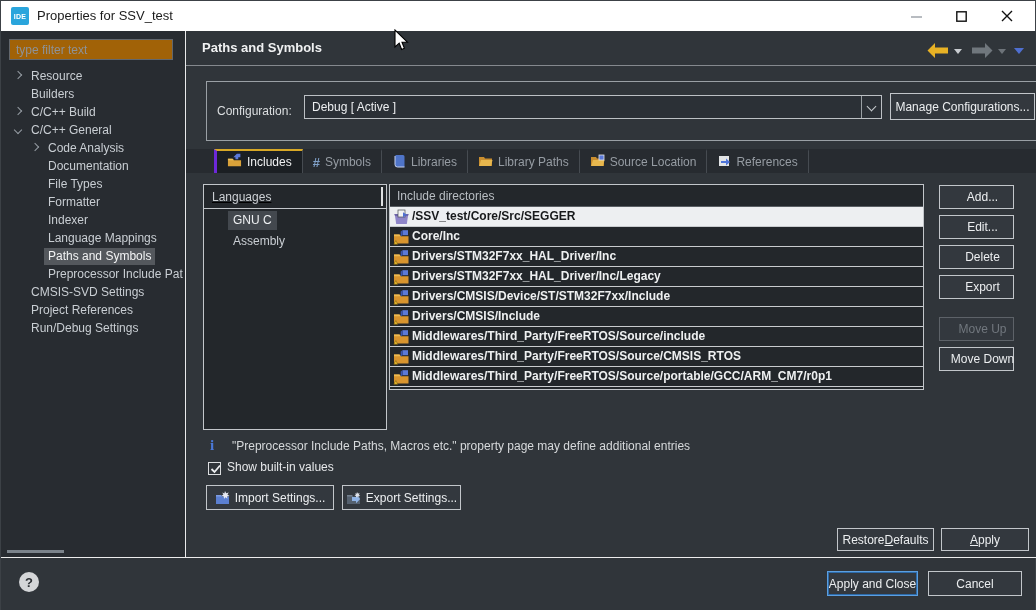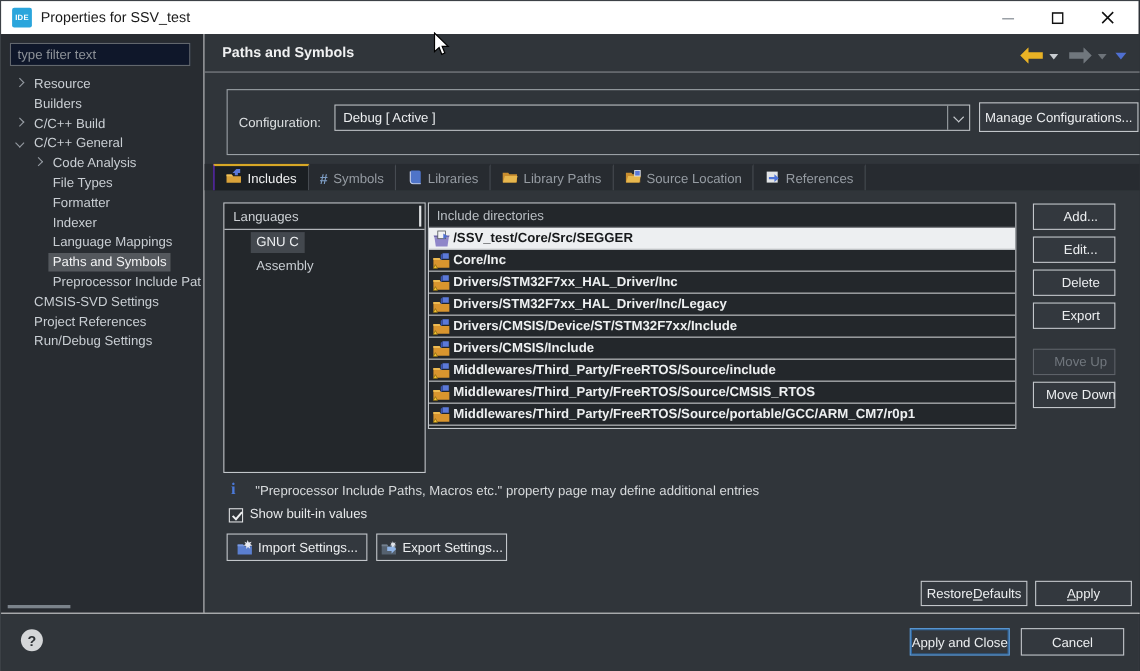--- a/index.html
+++ b/index.html
@@ -16,21 +16,21 @@
               justify-content:center; border-radius:2px; letter-spacing:.2px; }
   .win-title { position:absolute; left:36px; top:0; height:30px; line-height:30px;
                font-size:13px; color:#1b1b1b; }
   .win-btn { position:absolute; top:0; width:45px; height:30px; display:flex;
              align-items:center; justify-content:center; }
   .win-btn.min  { left:893px; } .win-btn.max { left:938px; } .win-btn.close { left:983px; }
 
   
   .sidebar { position:absolute; left:0; top:30px; width:184px; height:526px; background:#282c31; }
   .filter-input { position:absolute; left:8px; top:8px; width:164px; height:21px;
-                  background:#0f172a; border:1px solid #62676d; color:#cfd3d7;
+                  background:#a16207; border:1px solid #62676d; color:#cfd3d7;
                   font-family:"Liberation Sans",sans-serif; font-size:12px; padding:0 6px; }
   .filter-input::placeholder { color:#8d9298; }
   .tree { position:absolute; left:0; top:36px; width:184px; }
   .tree-item { position:relative; height:18px; line-height:18px; font-size:12px;
                color:#c9ced3; white-space:nowrap; overflow:hidden; }
   .tree-item .lbl { display:inline-block; padding:0 4px; height:17px; line-height:17px; }
   .tree-item.lv0 .lbl { margin-left:26px; }
   .tree-item.lv1 .lbl { margin-left:43px; }
   .tree-item.selected .lbl { background:#54585d; color:#f2f3f4; }
   .chev { position:absolute; top:6px; width:6px; height:6px;
@@ -68,28 +68,28 @@
          font-family:"Liberation Sans",sans-serif; display:flex; align-items:center;
          justify-content:center; white-space:nowrap; }
   .btn.disabled { border-color:#5d6268; color:#71777e; }
   .manage-btn { position:absolute; left:683px; top:11px; width:145px; height:27px; }
 
   
   .tabbar { position:absolute; left:0; top:118px; width:851px; height:24px; background:#272b30;
             display:flex; }
   .tab { display:flex; align-items:center; gap:5px; padding:0 10px; font-size:12px;
          color:#969ca3; border-right:1px solid #464b51; border-top:2px solid transparent; }
-  .tab:first-child { margin-left:8px; border-left:1px solid #6d28d9; }
+  .tab:first-child { margin-left:28px; border-left:3px solid #6d28d9; }
   .tab.active { background:#1b1f23; color:#f0f1f2; border-top:2px solid #d8a826; }
   .tab svg, .tab .hash { flex:0 0 auto; }
   .hash { color:#7f9fc6; font-weight:bold; font-size:13px; }
 
   
   .lang-panel { position:absolute; left:17px; top:153px; width:184px; height:246px;
-                border:1px solid #c2c6ca; background:#23272b; }
+                border:1px solid #c2c6ca; background:#23272b;text-decoration:underline; }
   .lang-header { position:relative; height:24px; line-height:24px; padding-left:8px;
                  font-size:12px; color:#ccd0d4; border-bottom:1px solid #c2c6ca; }
   .lang-header-grip { position:absolute; right:3px; top:2px; width:2px; height:19px; background:#dfe1e3; }
   .lang-item { height:19px; line-height:19px; font-size:12px; color:#c9ced3; margin-top:2px; }
   .lang-item .lbl { display:inline-block; margin-left:24px; padding:0 5px; }
   .lang-item.selected .lbl { background:#43484e; color:#eef0f2; }
 
   
   .inc-table { position:absolute; left:203px; top:153px; width:535px; height:206px;
                border:1px solid #c2c6ca; background:#23272b; overflow:hidden; }
@@ -157,20 +157,21 @@
   </div>
 
   <div class="sidebar">
     <input class="filter-input" placeholder="type filter text" style="">
     <div class="tree" id="tree">
         <div class="tree-item lv0"><span class="chev collapsed"></span><span class="lbl">Resource</span></div>
         <div class="tree-item lv0"><span class="lbl">Builders</span></div>
         <div class="tree-item lv0"><span class="chev collapsed"></span><span class="lbl">C/C++ Build</span></div>
         <div class="tree-item lv0"><span class="chev expanded"></span><span class="lbl">C/C++ General</span></div>
         <div class="tree-item lv1"><span class="chev collapsed"></span><span class="lbl">Code Analysis</span></div>
+        <div class="tree-item lv1"><span class="lbl">Documentation</span></div>
         <div class="tree-item lv1"><span class="lbl">File Types</span></div>
         <div class="tree-item lv1"><span class="lbl">Formatter</span></div>
         <div class="tree-item lv1"><span class="lbl">Indexer</span></div>
         <div class="tree-item lv1"><span class="lbl">Language Mappings</span></div>
         <div class="tree-item lv1 selected"><span class="lbl">Paths and Symbols</span></div>
         <div class="tree-item lv1"><span class="lbl">Preprocessor Include Pat</span></div>
         <div class="tree-item lv0"><span class="lbl">CMSIS-SVD Settings</span></div>
         <div class="tree-item lv0"><span class="lbl">Project References</span></div>
         <div class="tree-item lv0"><span class="lbl">Run/Debug Settings</span></div>
       </div>

